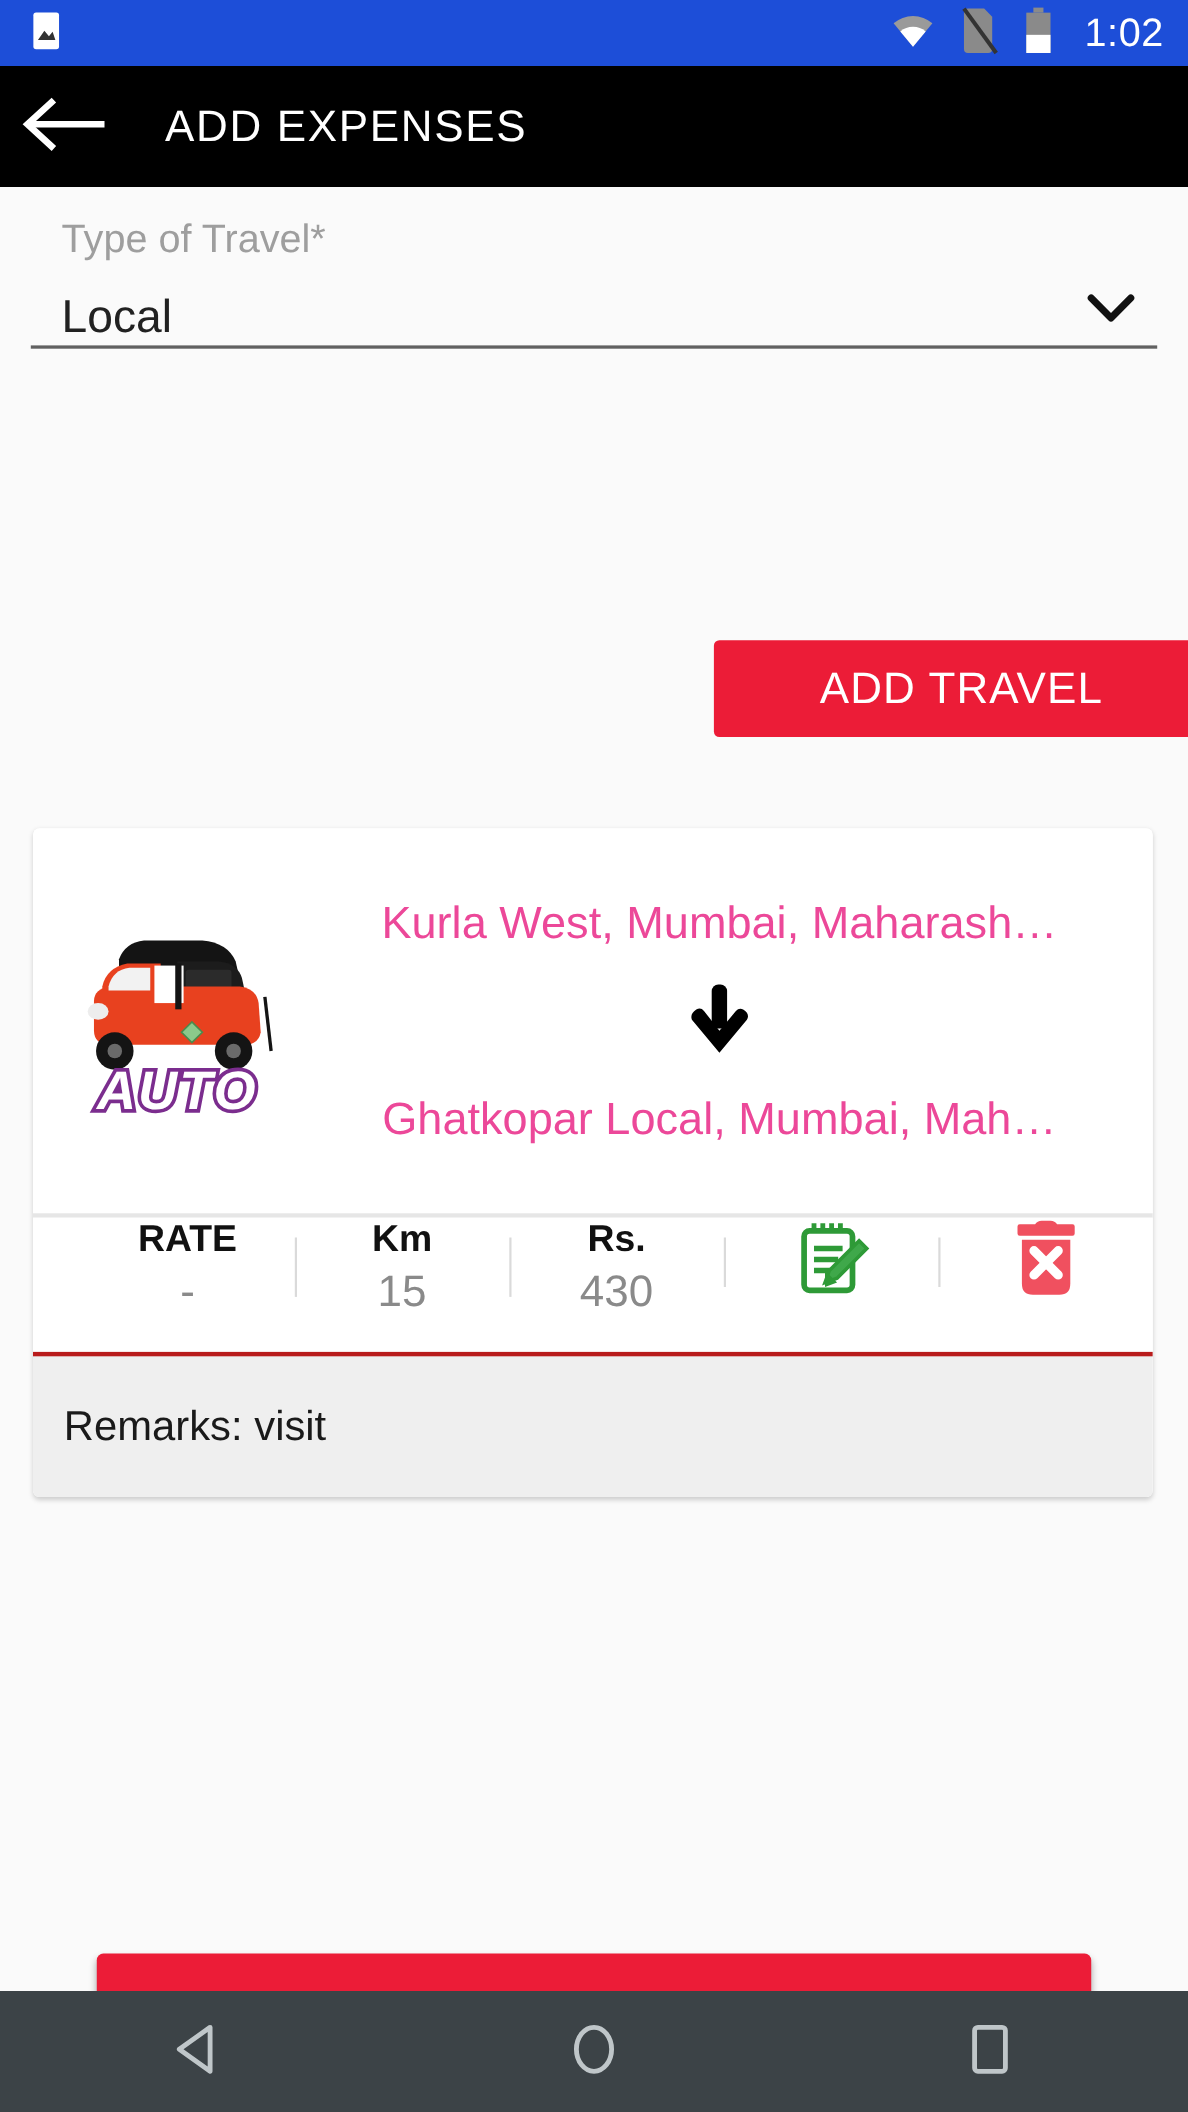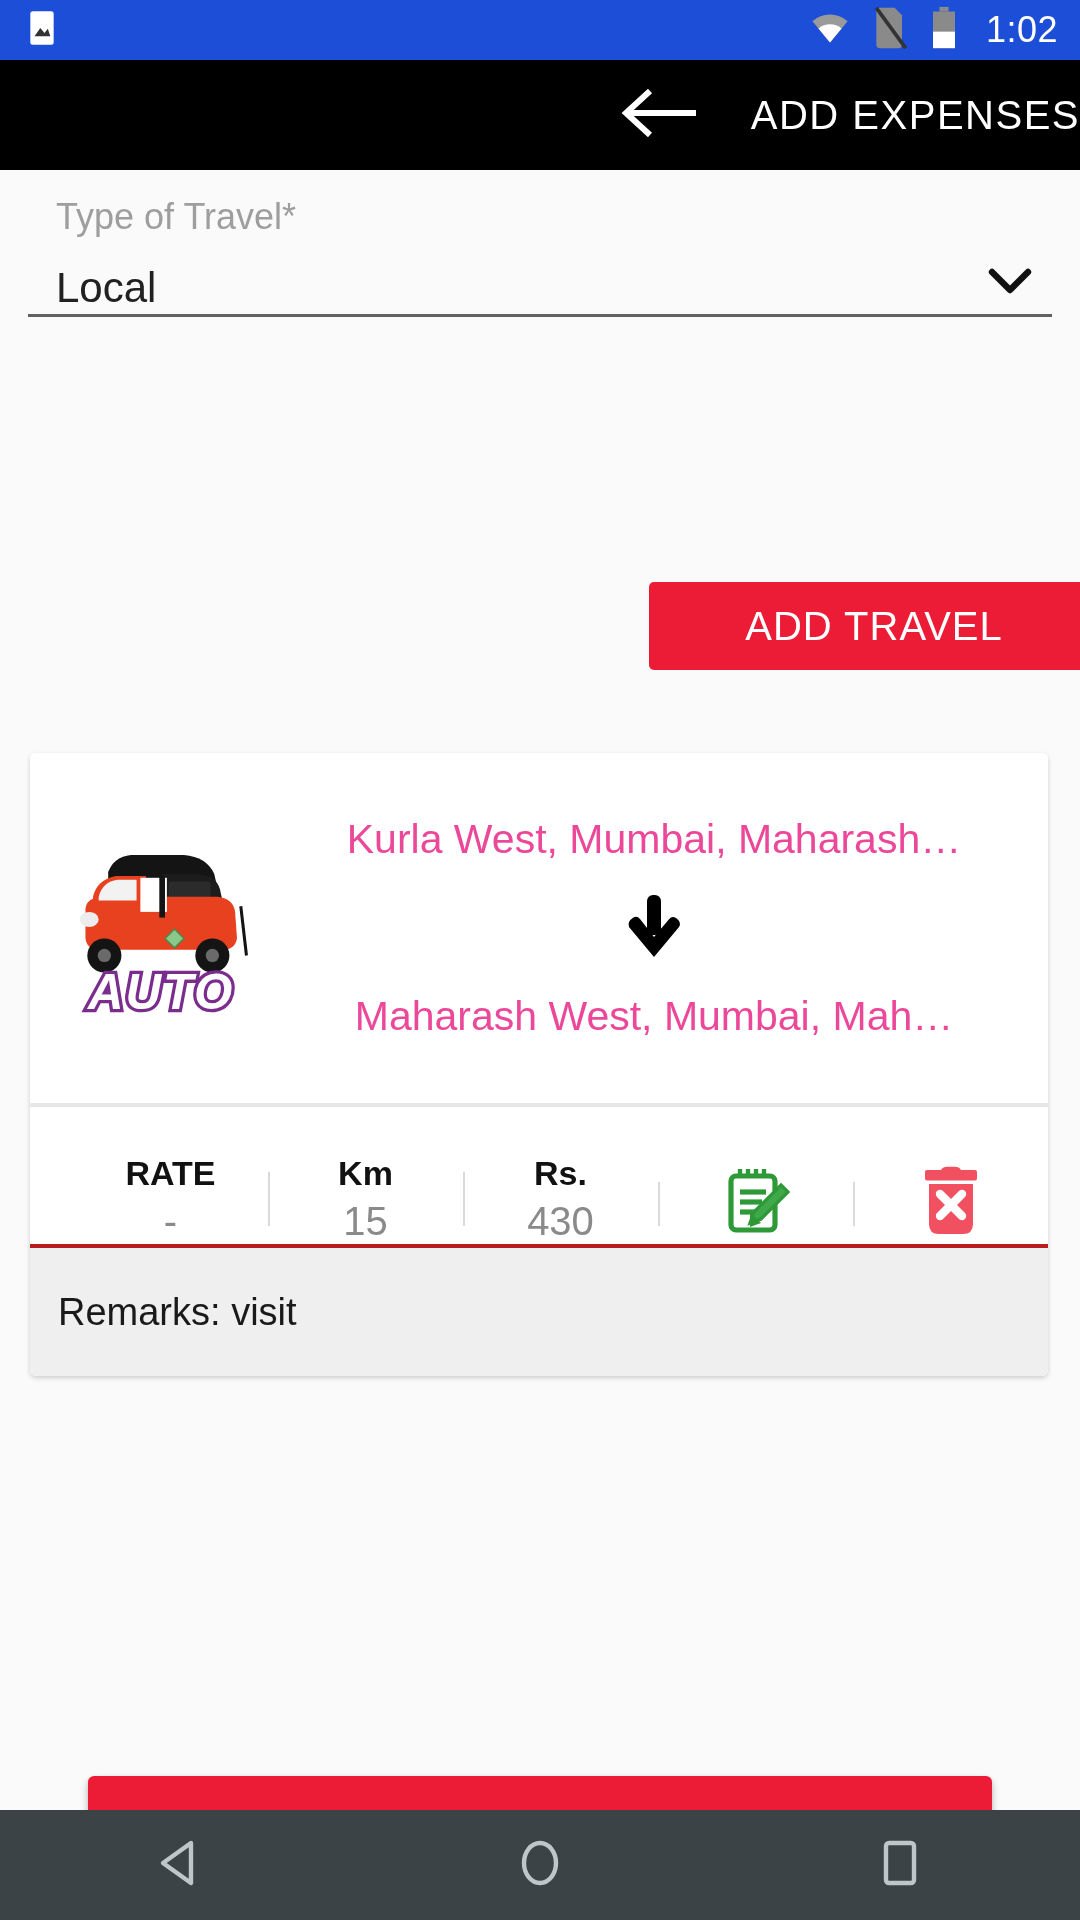--- a/index.html
+++ b/index.html
@@ -27,21 +27,20 @@
     font-family:"Liberation Sans", sans-serif;
     margin-left:6px;
   }
 
   
   #toolbar{
     height:110px; width:1080px;
     background:#000000;
     display:flex; align-items:center;
     padding-left:16px;
-    justify-content:flex-end;
   }
   #back-button{
     width:86px; height:86px;
     display:flex; align-items:center; justify-content:center;
     cursor:pointer;
   }
   #toolbar-title{
     color:#FFFFFF;
     font-size:40px;
     letter-spacing:1.5px;
@@ -134,22 +133,22 @@
     font-size:41px;
     color:#ec4899;
     white-space:nowrap;
     text-align:center;
   }
   #route-arrow{ margin:28px 0; }
 
   #card-divider{ height:4px; background:#E6E6E6; }
 
   #metrics-row{
-    display:flex; align-items:flex-end;
-    height:137px;
+    display:flex; align-items:flex-start;
+    height:122px;
     background:#FFFFFF;
     padding-left:43px;
   }
   .metric{
     flex:1;
     display:flex; flex-direction:column;
     align-items:center; justify-content:center;
     position:relative;
   }
   .metric + .metric::before{
@@ -315,21 +314,21 @@
       </div>
 
       <div id="route-cell">
         <div class="route-text">Kurla West, Mumbai, Maharash…</div>
         <span id="route-arrow">
           <svg width="62" height="70" viewBox="0 0 31 35">
             <rect x="12" y="2" width="7" height="20" rx="3" fill="#000000"></rect>
             <path d="M3 18 L15.5 33 L28 18 q1.5 -2.5 -1.5 -4.5 q-2 -1.2 -3.5 0.6 L15.5 23 L8.5 14 q-1.5 -1.8 -3.5 -0.6 q-3 2 -2 4.6 z" fill="#000000"></path>
           </svg>
         </span>
-        <div class="route-text">Maharash West, Mumbai, Mah…</div>
+        <div class="route-text">Ghatkopar Local, Mumbai, Mah…</div>
       </div>
     </div>
 
     <div id="card-divider"></div>
 
     <div id="metrics-row">
       <div class="metric">
         <div class="metric-label">RATE</div>
         <div class="metric-value">-</div>
       </div>

